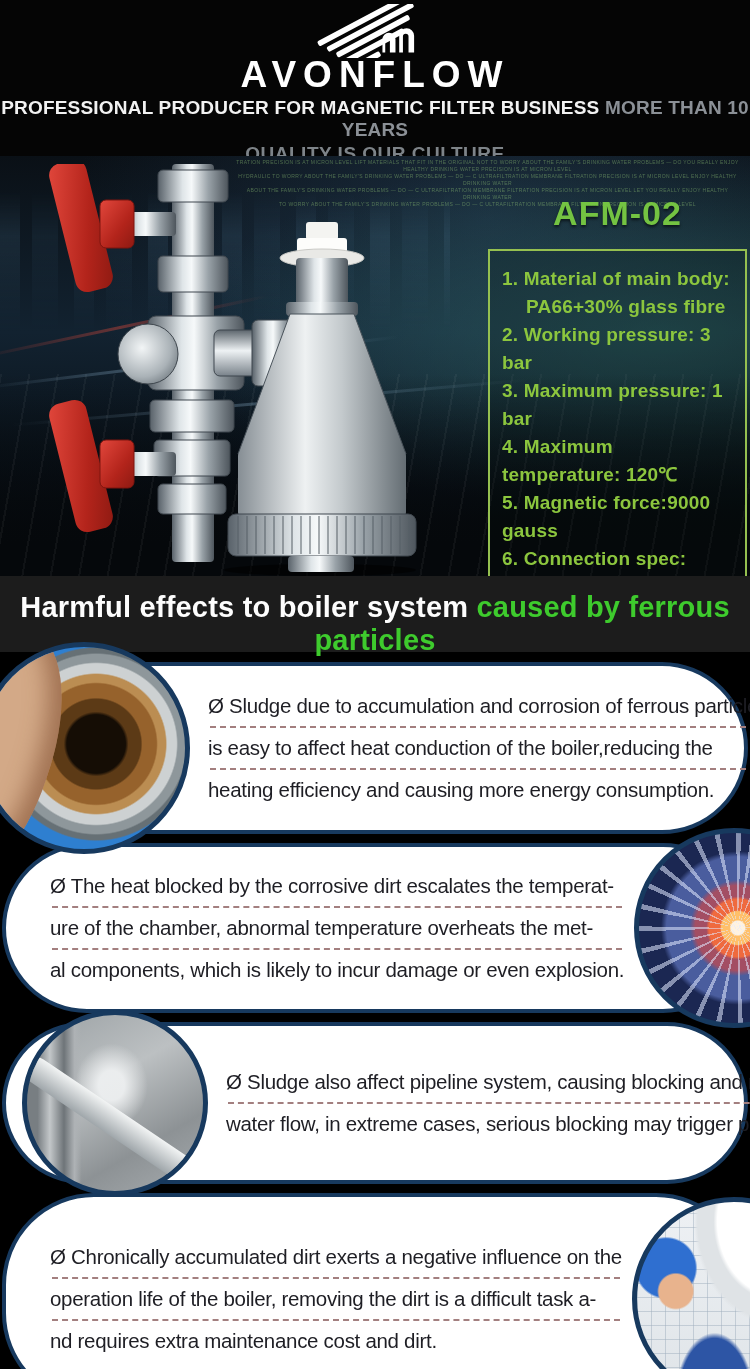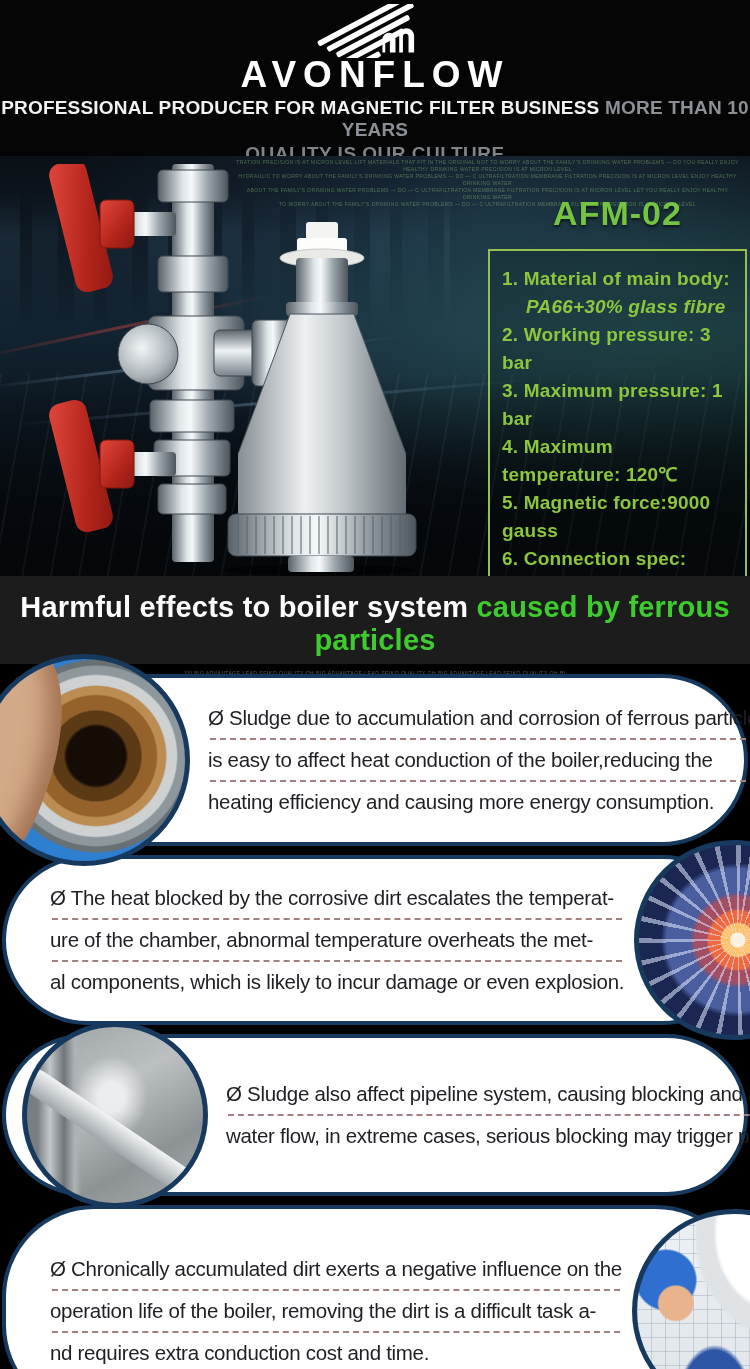--- a/index.html
+++ b/index.html
@@ -43,24 +43,24 @@
     color:rgba(140,190,115,.5); font-size:5px; line-height:7px; letter-spacing:.4px; }
 
   .product { position:absolute; left:0; top:8px; width:460px; height:412px; }
 
   .spec-panel { position:absolute; right:3px; top:38px; width:296px;padding-left:37px; }
   .spec-title { text-align:center; color:#74c342; font-size:34px; font-weight:bold;
     letter-spacing:1px; text-shadow:0 2px 3px rgba(0,0,0,.6); }
   .spec-box { margin-top:16px; border:2px solid #95c050; padding:14px 10px 12px 12px;
     background:rgba(8,16,10,.18); }
   .spec-line { color:#8cc63e; font-size:19px; line-height:28px; font-weight:bold; letter-spacing:.2px; }
-  .spec-line.indent { padding-left:24px;font-style:italic; }
-
-  
-  .banner { height:88px; background:#1c1c1c; text-align:center; padding-top:15px; }
+  .spec-line.indent { padding-left:24px; }
+
+  
+  .banner { height:76px; background:#1c1c1c; text-align:center; padding-top:15px; }
   .headline { font-size:29px; font-weight:bold; letter-spacing:.2px; }
   .headline .white { color:#fdfdfd; }
   .headline .green { color:#3ecb2d; }
   .fineprint { margin-top:12px; color:#5c5c5c; font-size:5px; line-height:8px; letter-spacing:.5px; }
 
   
   .sections { background:#000; padding-top:10px; }
   .pill { width:746px; margin:0 auto 9px auto; background:#fff; border:4px solid #17395e;
     border-radius:92px; display:flex; align-items:center; position:relative; }
   .pill.h1 { height:172px; } .pill.h2 { height:170px; } .pill.h3 { height:162px; } .pill.h4 { height:212px; }
@@ -267,19 +267,19 @@
         <div class="divider"></div>
         <div class="harm-line">water flow, in extreme cases, serious blocking may trigger pipe burst.</div>
       </div>
     </div>
     <div class="pill h4 img-right">
       <div class="harm-text">
         <div class="harm-line">Ø Chronically accumulated dirt exerts a negative influence on the</div>
         <div class="divider"></div>
         <div class="harm-line">operation  life of the boiler, removing the dirt is a difficult task a-</div>
         <div class="divider"></div>
-        <div class="harm-line">nd requires extra  conduction cost and time.</div>
+        <div class="harm-line">nd requires extra  maintenance cost and dirt.</div>
       </div>
       <div class="photo plumber-maintenance-photo right"></div>
     </div>
   </div>
 
 <div class="footer-strip"></div>
 
 </body></html>

